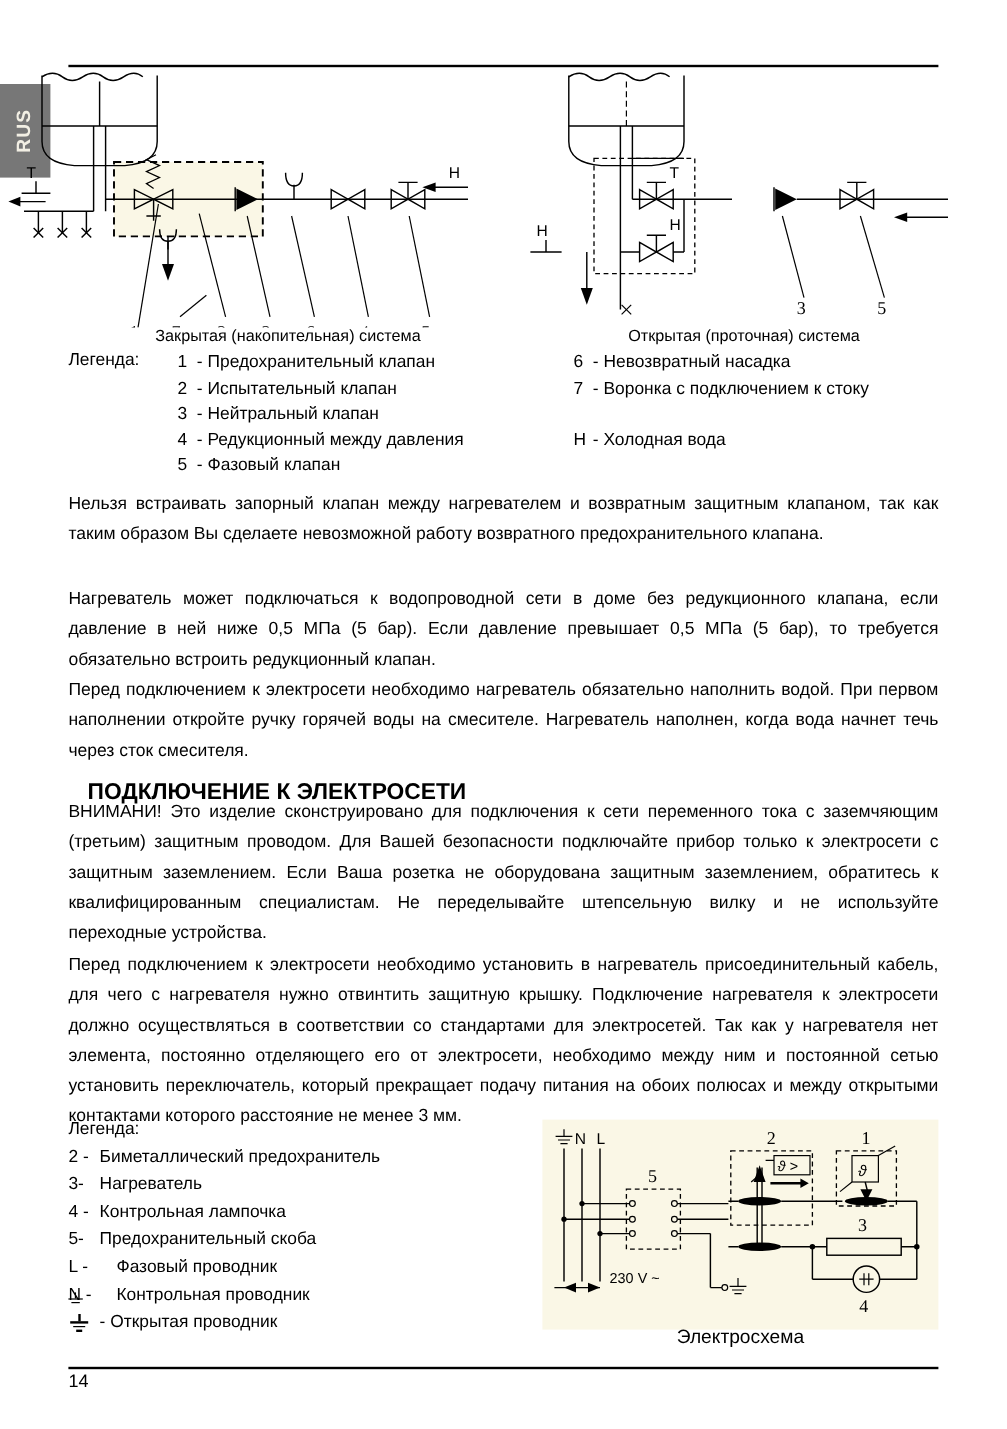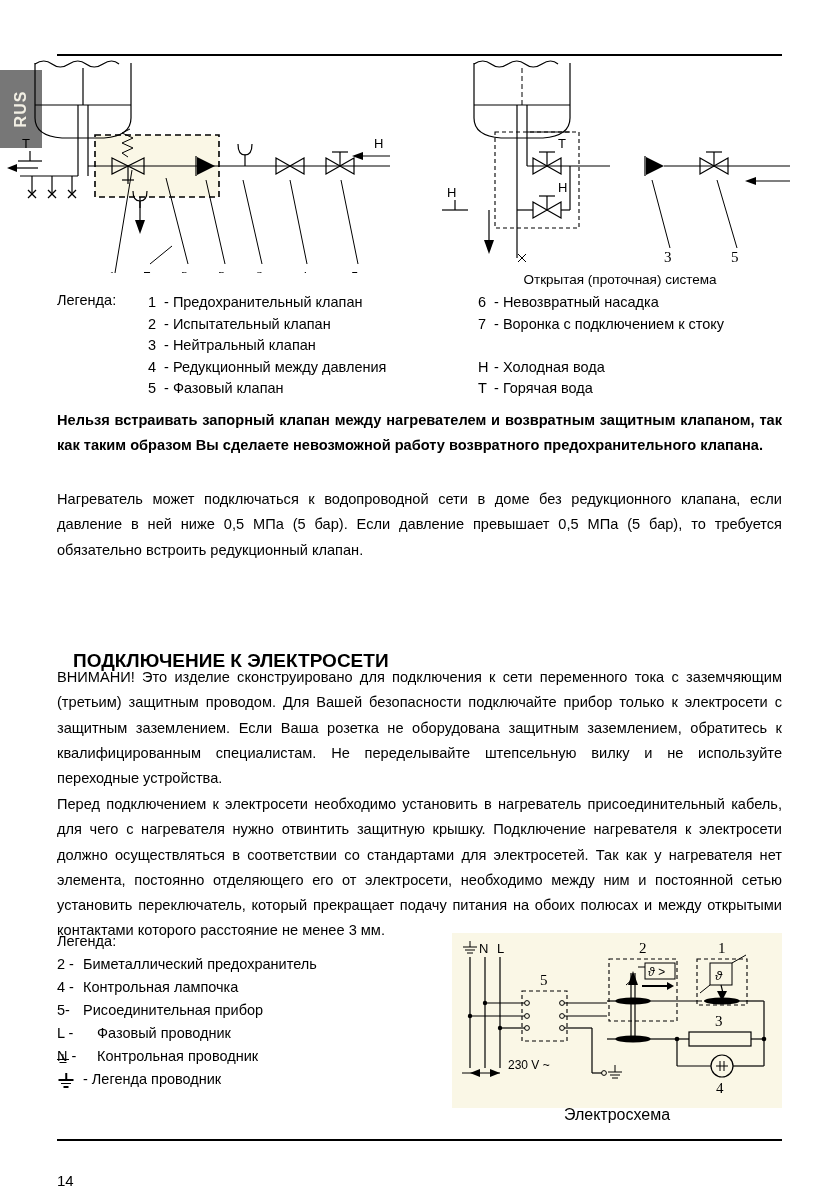--- a/index.html
+++ b/index.html
@@ -25,21 +25,20 @@
   .rus-tab span{
     position:absolute;left:50%;top:50%;
     transform:translate(-50%,-50%) rotate(-90deg);
     color:#f2efe4;font-weight:bold;font-size:16px;letter-spacing:1px;
     white-space:nowrap;
   }
 
   .page-num{
     position:absolute;left:57px;top:1143px;
     font-size:15px;
-    margin-top:29px;
   }
 
   
   .diagram-wrap{position:absolute;left:0;top:58px;width:839px;height:215px;}
   .caption{
     position:absolute;font-size:13.5px;text-align:center;white-space:nowrap;
   }
   .cap-left{left:60px;top:272px;width:360px;}
   .cap-right{left:450px;top:272px;width:340px;}
 
@@ -52,21 +51,21 @@
   .lg-num{display:inline-block;width:16px;}
   .lg-gap{height:21.5px;}
 
   
   .para{
     position:absolute;left:57px;width:725px;
     font-size:14.6px;line-height:25.3px;
     text-align:justify;
     font-stretch:condensed;
   }
-  .para.bold{font-weight:bold;}
+  .para.bold{font-weight:normal;}
 
   h2.section{
     position:absolute;left:57px;margin:16px;
     font-size:19px;font-weight:bold;letter-spacing:0px;
   }
 
   
   .legend-bottom{position:absolute;left:57px;top:930px;font-size:14.5px;}
   .lb-row{height:23px;line-height:23px;white-space:nowrap;}
   .lb-key{display:inline-block;width:26px;}
@@ -268,62 +267,64 @@
         <g class="ln-t">
           <line x1="670" y1="190" x2="652" y2="122"></line>
           <line x1="737" y1="190" x2="717" y2="122"></line>
         </g>
         <text class="svgnum" x="664" y="204">3</text>
         <text class="svgnum" x="731" y="204">5</text>
       </g>
     </svg>
   </div>
 
+  <div class="caption cap-left">Закрытая (накопительная) система</div>
   <div class="caption cap-right">Открытая (проточная) система</div>
 
   <div class="legend-top">
     <div class="lg-label">Легенда:</div>
 
     <div class="lg-col-a">
       <div class="lg-row"><span class="lg-num">1</span><span>-</span> <span>Предохранительный клапан</span></div>
       <div class="lg-row"><span class="lg-num">2</span><span>-</span> <span>Испытательный клапан</span></div>
       <div class="lg-row"><span class="lg-num">3</span><span>-</span> <span>Нейтральный клапан</span></div>
       <div class="lg-row"><span class="lg-num">4</span><span>-</span> <span>Редукционный между давления</span></div>
       <div class="lg-row"><span class="lg-num">5</span><span>-</span> <span>Фазовый клапан</span></div>
     </div>
 
     <div class="lg-col-b">
       <div class="lg-row"><span class="lg-num">6</span><span>-</span> <span>Невозвратный насадка</span></div>
       <div class="lg-row"><span class="lg-num">7</span><span>-</span> <span>Воронка с подключением к стоку</span></div>
       <div class="lg-gap"></div>
       <div class="lg-row"><span class="lg-num">H</span><span>-</span> <span>Холодная вода</span></div>
-      <div class="lg-row"><span class="lg-num">T</span><span>-</span> <span>Горячая вода</span></div>
     </div>
   </div>
 
   <div class="para bold" style="top:408px;">Нельзя встраивать запорный клапан между нагревателем и возвратным защитным клапаном, так как таким образом Вы сделаете невозможной работу возвратного предохранительного клапана.</div>
   <div class="para" style="top:487px;">Нагреватель может подключаться к водопроводной сети в доме без редукционного клапана, если давление в ней ниже 0,5 МПа (5 бар). Если давление превышает 0,5 МПа (5 бар), то требуется обязательно встроить редукционный клапан.</div>
+  <div class="para" style="top:563px;">Перед подключением к электросети необходимо нагреватель обязательно наполнить водой. При первом наполнении откройте ручку горячей воды на смесителе. Нагреватель наполнен, когда вода начнет течь через сток смесителя.</div>
 
   <h2 class="section" style="top:634px;">ПОДКЛЮЧЕНИЕ К ЭЛЕКТРОСЕТИ</h2>
 
   <div class="para" style="top:665px;">ВНИМАНИ! Это изделие сконструировано для подключения к сети переменного тока с заземчяющим (третьим) защитным проводом. Для Вашей безопасности подключайте прибор только к электросети с защитным заземлением. Если Ваша розетка не оборудована защитным заземлением, обратитесь к квалифицированным специалистам. Не переделывайте штепсельную вилку и не используйте переходные устройства.</div>
   <div class="para" style="top:792px;">Перед подключением к электросети необходимо установить в нагреватель присоединительный кабель, для чего с нагревателя нужно отвинтить защитную крышку. Подключение нагревателя к электросети должно осуществляться в соответствии со стандартами для электросетей. Так как у нагревателя нет элемента, постоянно отделяющего его от электросети, необходимо между ним и постоянной сетью установить переключатель, который прекращает подачу питания на обоих полюсах и между открытыми контактами которого расстояние не менее 3 мм.</div>
 
   <div class="legend-bottom">
     <div class="lb-row">Легенда:</div>
     <div class="lb-row"><span class="lb-key">2 -</span><span>Биметаллический предохранитель</span></div>
+    <div class="lb-row"><span class="lb-key">3-</span><span>Нагреватель</span></div>
     <div class="lb-row"><span class="lb-key">4 -</span><span>Контрольная лампочка</span></div>
-    <div class="lb-row"><span class="lb-key">5-</span><span>Рисоединительная прибор</span></div>
+    <div class="lb-row"><span class="lb-key">5-</span><span>Предохранительный скоба</span></div>
     <div class="lb-row"><span class="lb-key">L -</span><span style="padding-left:14px">Фазовый проводник</span></div>
     <div class="lb-row"><span class="lb-key2"><span class="n-under">N<span class="gl">
               <i class="v"></i>
               <i class="h1"></i>
               <i class="h2"></i>
             </span></span> -</span><span style="padding-left:14px">Контрольная проводник</span></div>
-    <div class="lb-row"><span class="lb-key"><span class="gnd-inline"><i class="v"></i><i class="h1"></i><i class="h2"></i><i class="h3"></i></span></span><span>- Легенда проводник</span></div>
+    <div class="lb-row"><span class="lb-key"><span class="gnd-inline"><i class="v"></i><i class="h1"></i><i class="h2"></i><i class="h3"></i></span></span><span>- Открытая проводник</span></div>
   </div>
 
   <div class="schema-box">
     <svg width="330" height="175" viewBox="0 0 330 175">
 
       <g>
         <line x1="18" y1="8" x2="18" y2="14" class="ln-t"></line>
         <line x1="11" y1="14" x2="25" y2="14" class="ln-t"></line>
         <line x1="13" y1="17" x2="23" y2="17" class="ln-t"></line>
         <line x1="15" y1="20" x2="21" y2="20" class="ln-t"></line>

